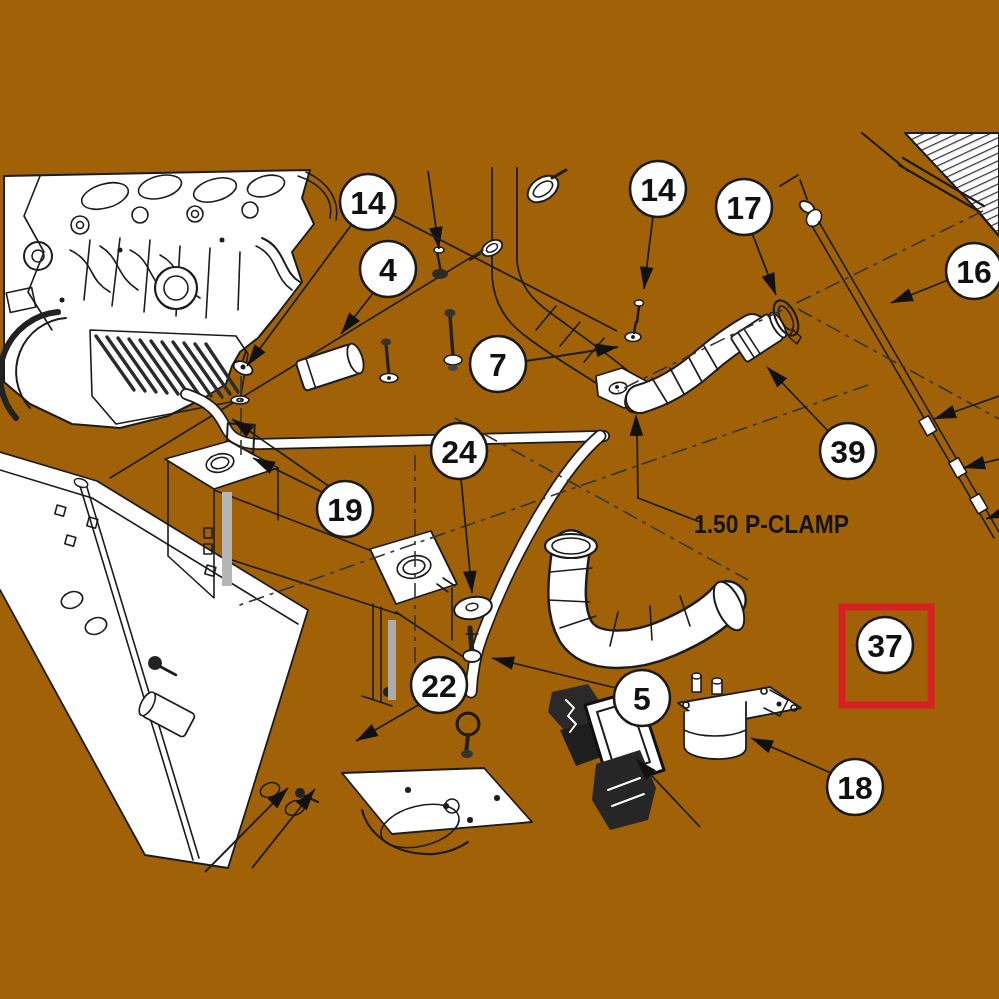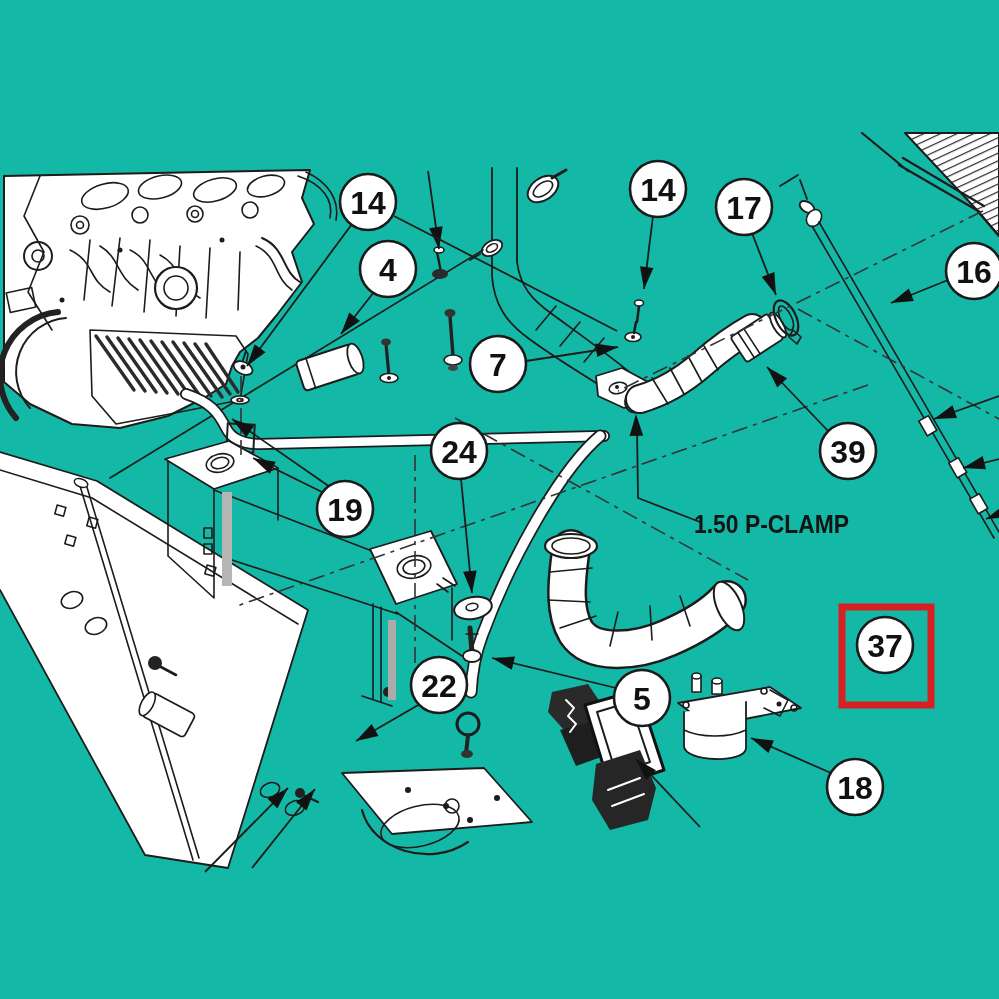--- a/index.html
+++ b/index.html
@@ -1,16 +1,16 @@
 <!DOCTYPE html>
 <html><head>
 <meta charset="utf-8">
 <style>
   html,body{margin:0;padding:0;background:#ffffff;}
-  .stage{position:relative;width:999px;height:999px;background:#14b8a6;overflow:hidden;
+  .stage{position:relative;width:999px;height:999px;background:#a16207;overflow:hidden;
          font-family:"Liberation Sans",sans-serif;}
   .stage svg{position:absolute;inset:0;}
   .diagram-label{position:absolute;font-weight:bold;font-size:26px;color:#141414;
                  transform:scaleX(0.88);transform-origin:left top;white-space:nowrap;
                  letter-spacing:0px;}
   .callout-text{font-weight:600;}
 </style>
 </head>
 <body>
 

